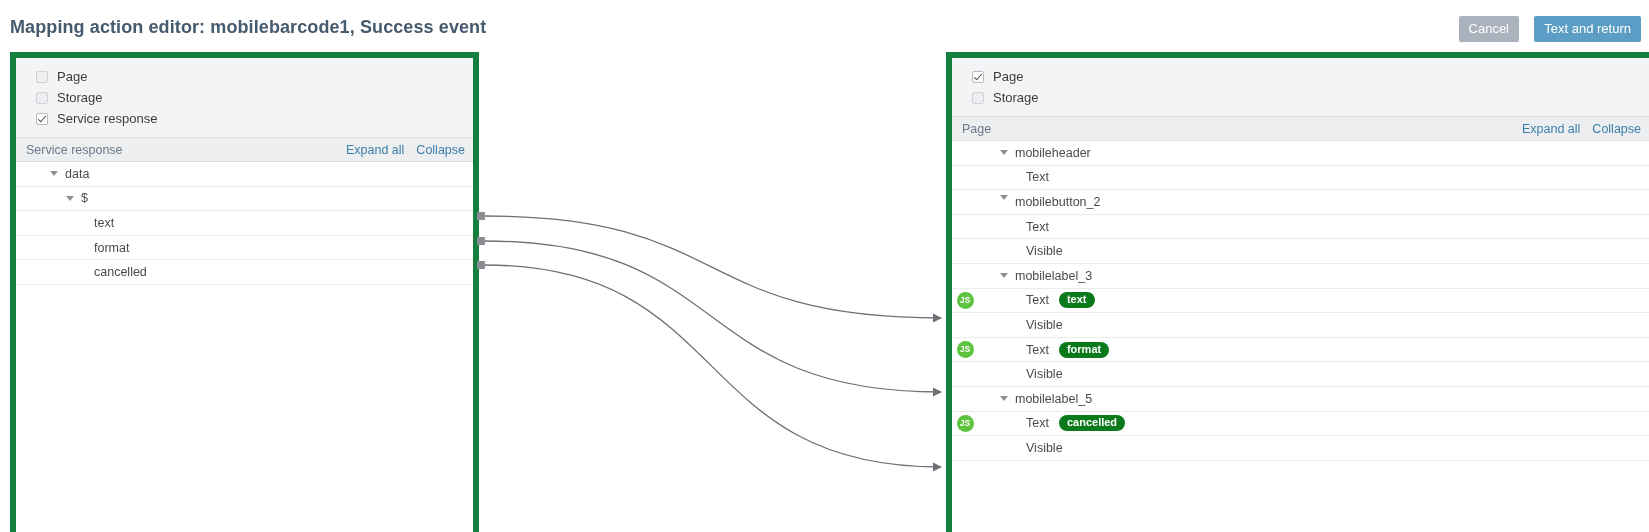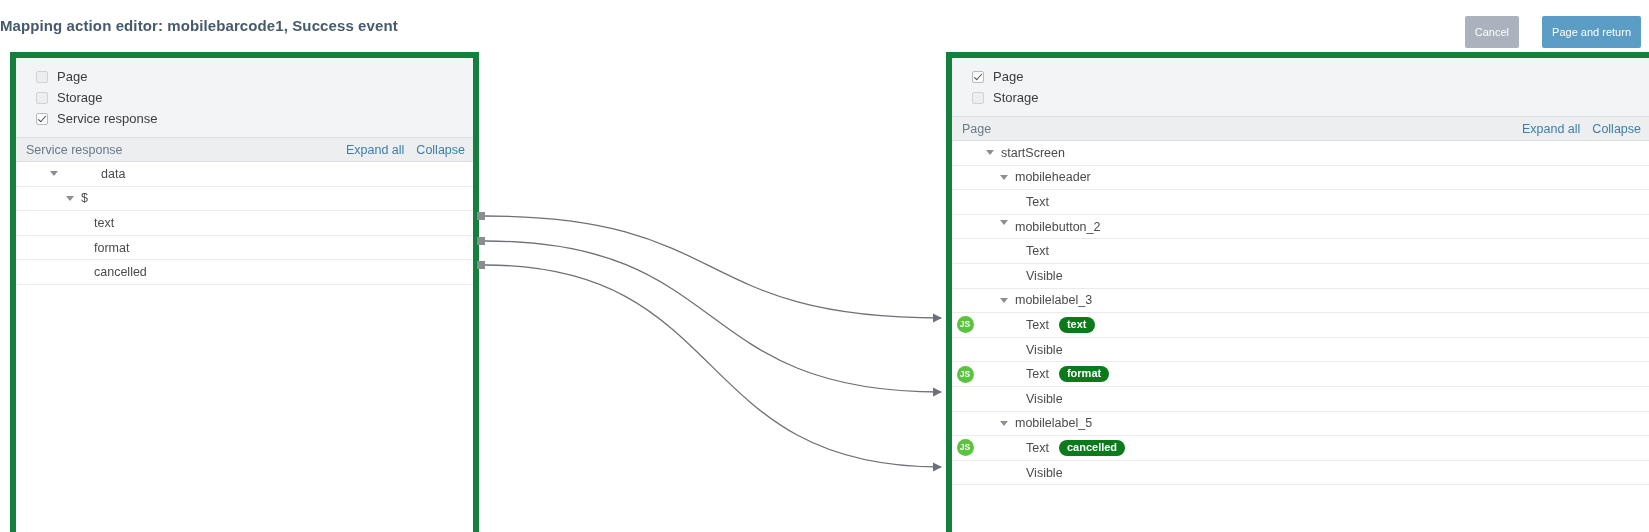--- a/index.html
+++ b/index.html
@@ -20,35 +20,35 @@
 
   
   .topbar {
     position: absolute;
     left: 0; top: 0;
     width: 1649px;
     height: 48px;
   }
   .page-title {
     position: absolute;
-    left: 0;
+    left: 10px;
     top: 17px;
-    font-size: 15px;
+    font-size: 18px;
     font-weight: bold;
     color: #465a6e;
     letter-spacing: 0.1px;
     white-space: nowrap;
   }
   .btn {
     position: absolute;
     top: 16px;
-    height: 32px;
+    height: 26px;
     line-height: 22px;
     padding: 0 10px;
-    font-size: 11px;
+    font-size: 13px;
     color: #ffffff;
     border: none;
     border-radius: 2px;
     cursor: pointer;
     font-family: "Liberation Sans", sans-serif;
     white-space: nowrap;
   }
   .btn-cancel {
     right: 130px;
     background: #aab2bd;
@@ -139,21 +139,21 @@
     width: 0; height: 0;
     border-left: 4.5px solid transparent;
     border-right: 4.5px solid transparent;
     border-top: 5px solid #8b9097;
     margin-right: 7px;
     flex: 0 0 auto;
   }
   .tree-row .lbl { flex: 0 0 auto; }
 
   
-  .li1 { padding-left: 34px; gap: 36px; }
+  .li1 { padding-left: 34px; }
   .li2 { padding-left: 50px; }
   .li3 { padding-left: 78px; }
 
   
   .gutter { width: 26px; flex: 0 0 auto; display: flex; align-items: flex-end; justify-content: center; }
   .js-badge {
     width: 17px; height: 17px;
     border-radius: 50%;
     background: #5cc33e;
     color: #ffffff;
@@ -190,21 +190,21 @@
   .src-node  { fill: #8a8d92; }
 </style>
 </head>
 <body>
 
 <div id="root">
 
   <div class="topbar">
     <div class="page-title">Mapping action editor: mobilebarcode1, Success event</div>
     <button class="btn btn-cancel">Cancel</button>
-    <button class="btn btn-save">Page and return</button>
+    <button class="btn btn-save">Text and return</button>
   </div>
 
   <div class="panel panel-left">
     <div class="chk-area" id="src-chks">
         <div class="chk-row">
           <span class="cbox disabled"></span>
           <span>Page</span>
         </div>
         <div class="chk-row">
           <span class="cbox disabled"></span>
@@ -251,27 +251,20 @@
           <span class="cbox disabled"></span>
           <span>Storage</span>
         </div>
       </div>
     <div class="tree-header">
       <span class="th-title">Page</span>
       <span class="th-link">Expand all</span>
       <span class="th-link">Collapse</span>
     </div>
     <div id="tgt-tree">
-        <div class="tree-row">
-          <span class="gutter"></span>
-          <span class="ri1" style="display: flex; align-items: center;">
-            <span class="caret"></span>
-            <span class="lbl">startScreen</span>
-          </span>
-        </div>
         <div class="tree-row">
           <span class="gutter"></span>
           <span class="ri2" style="display: flex; align-items: center;">
             <span class="caret"></span>
             <span class="lbl">mobileheader</span>
           </span>
         </div>
         <div class="tree-row">
           <span class="gutter"></span>
           <span class="ri3" style="display: flex; align-items: center;">

